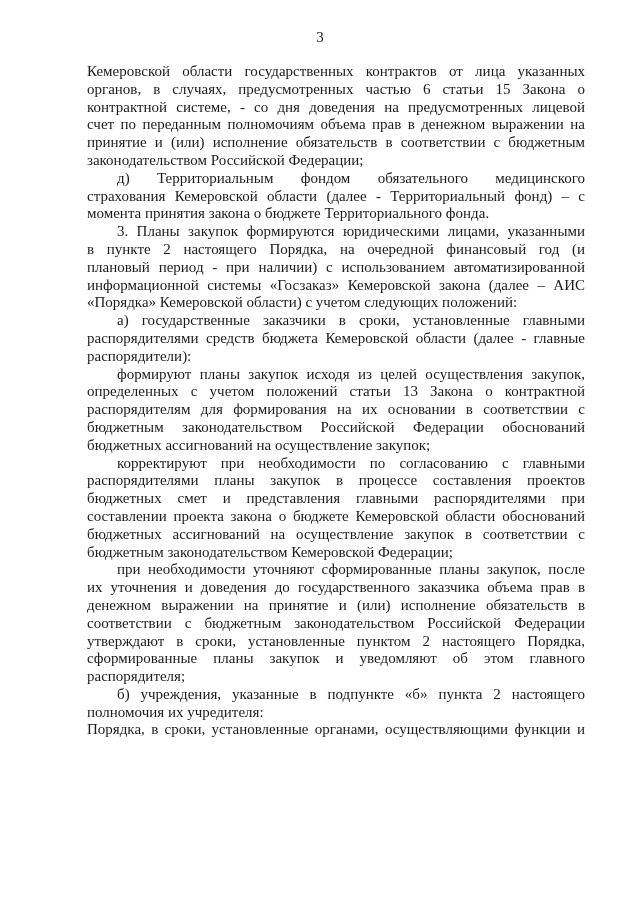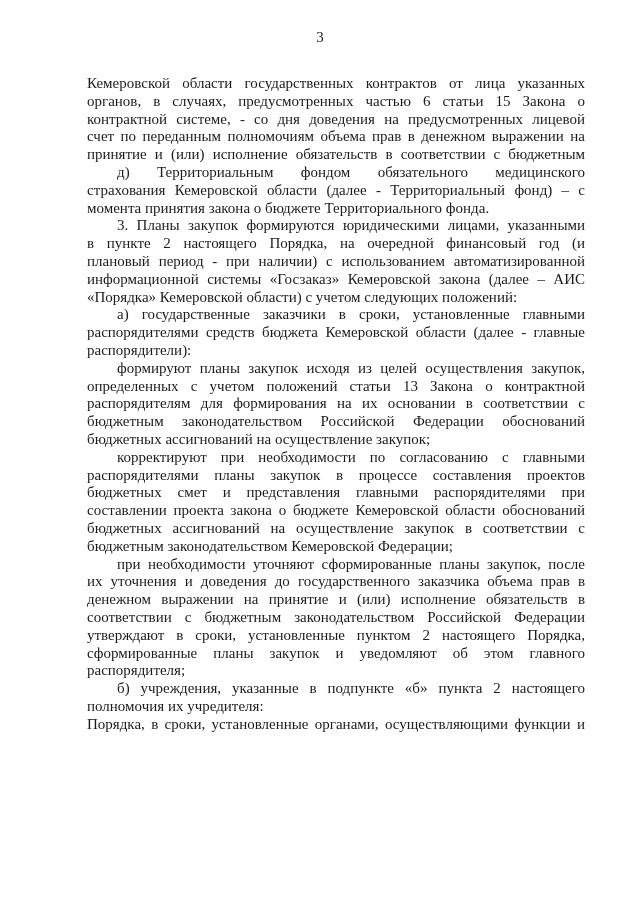--- a/index.html
+++ b/index.html
@@ -20,21 +20,21 @@
   }
   .pageno {
     position: absolute;
     top: 29px;
     left: 0;
     width: 640px;
     text-align: center;
   }
   .doc-body {
     position: absolute;
-    top: 75px;
+    top: 63px;
     left: 87px;
     width: 498px;
   }
   .paragraph {
     margin: 0;
     padding: 0;
   }
   .line {
     text-align: justify;
     text-align-last: justify;
@@ -51,20 +51,21 @@
 
 <div class="page">
   <div class="pageno">3</div>
   <div class="doc-body" id="doc-body">
       <div class="paragraph">
         <div class="line">Кемеровской области государственных контрактов от лица указанных</div>
         <div class="line">органов, в случаях, предусмотренных частью 6 статьи 15 Закона о</div>
         <div class="line">контрактной системе, - со дня доведения на предусмотренных лицевой</div>
         <div class="line">счет по переданным полномочиям объема прав в денежном выражении на</div>
         <div class="line">принятие и (или) исполнение обязательств в соответствии с бюджетным</div>
+        <div class="line last">законодательством Российской Федерации;</div>
       </div>
       <div class="paragraph">
         <div class="line indent">д) Территориальным фондом обязательного медицинского</div>
         <div class="line">страхования Кемеровской области (далее - Территориальный фонд) – с</div>
         <div class="line last">момента принятия закона о бюджете Территориального фонда.</div>
       </div>
       <div class="paragraph">
         <div class="line indent">3. Планы закупок формируются юридическими лицами, указанными</div>
         <div class="line">в пункте 2 настоящего Порядка, на очередной финансовый год (и</div>
         <div class="line">плановый период - при наличии) с использованием автоматизированной</div>

